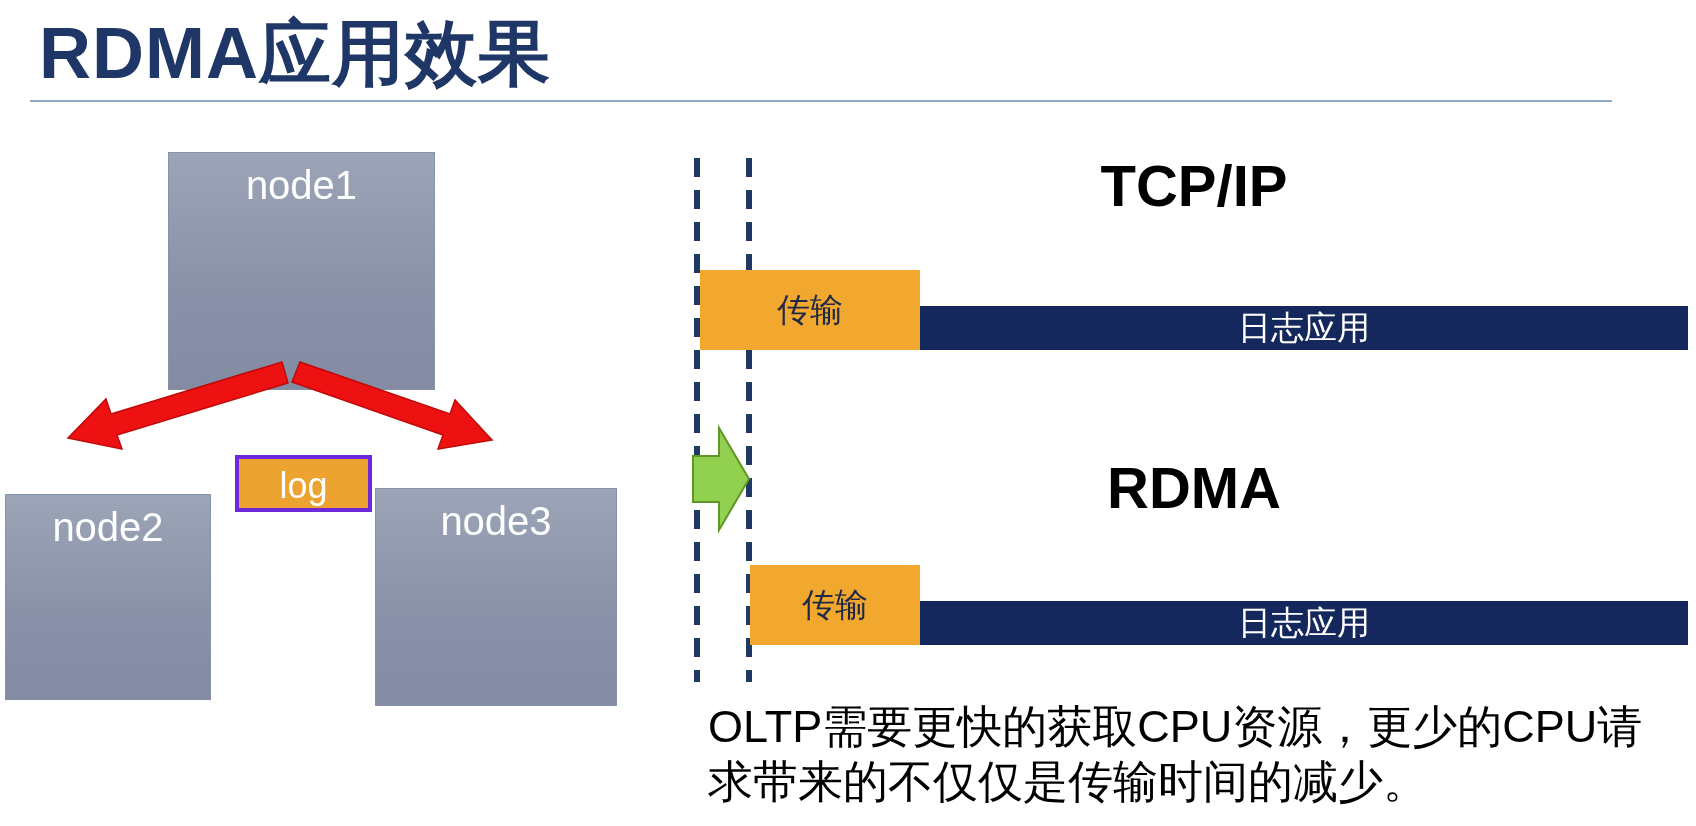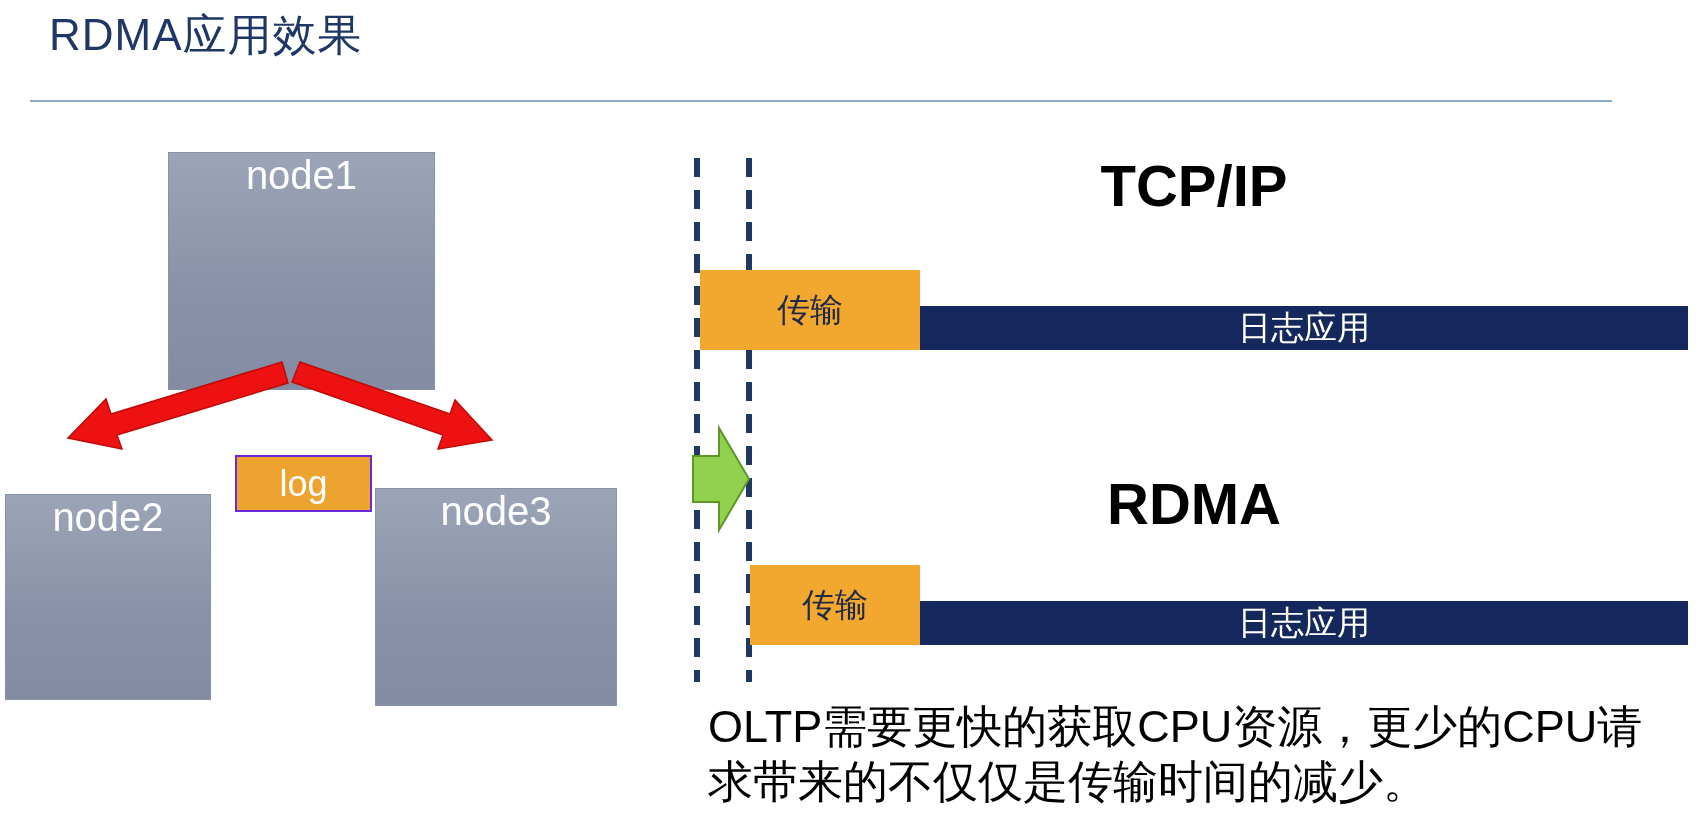--- a/index.html
+++ b/index.html
@@ -11,24 +11,24 @@
     position: relative;
     width: 1696px;
     height: 826px;
     background: #ffffff;
     overflow: hidden;
   }
 
   
   .page-title {
     position: absolute;
-    left: 49px;
+    left: 39px;
     top: 6px;
-    font-size: 44px;
-    font-weight: 400;
+    font-size: 72px;
+    font-weight: 700;
     color: #1E3766;
     letter-spacing: 1px;
   }
   .title-rule {
     position: absolute;
     left: 30px;
     top: 100px;
     width: 1582px;
     height: 2px;
     background: #8FA8C6;
@@ -36,31 +36,32 @@
 
   
   .cluster { position: absolute; left: 0; top: 0; width: 660px; height: 826px; }
   .node {
     position: absolute;
     background: linear-gradient(180deg, #9CA4B7 0%, #8891A7 60%, #838CA3 100%);
     border: 1px solid #8791A8;
     color: #ffffff;
     font-size: 40px;
     text-align: center;
+    padding-top: 10px;
   }
   .node1 { left: 168px; top: 152px; width: 267px; height: 238px; }
   .node2 { left: 5px;   top: 494px; width: 206px; height: 206px; }
   .node3 { left: 375px; top: 488px; width: 242px; height: 218px; }
   .arrows-svg { position: absolute; left: 0; top: 0; width: 660px; height: 826px; }
   .log-box {
     position: absolute;
     left: 235px; top: 455px;
     width: 137px; height: 57px;
     background: #EDA32F;
-    border: 2px solid #6d28d9;
+    border: 4px solid #6d28d9;
     color: #ffffff;
     font-size: 36px;
     text-align: center;
     line-height: 53px;
   }
 
   
   .dash-line {
     position: absolute;
     top: 158px;
@@ -74,21 +75,21 @@
   .proto-title {
     position: absolute;
     left: 700px;
     width: 988px;
     text-align: center;
     font-size: 58px;
     color: #000000;
     font-weight: 700;
   }
   .tcp-title  { top: 152px; }
-  .rdma-title { top: 470px; }
+  .rdma-title { top: 454px; }
 
   .bar {
     position: absolute;
     height: 80px;
     display: flex;
     align-items: stretch;
   }
   .tcp-bar  { left: 700px; top: 270px; width: 988px; }
   .rdma-bar { left: 750px; top: 565px; width: 938px; }
   .seg {

